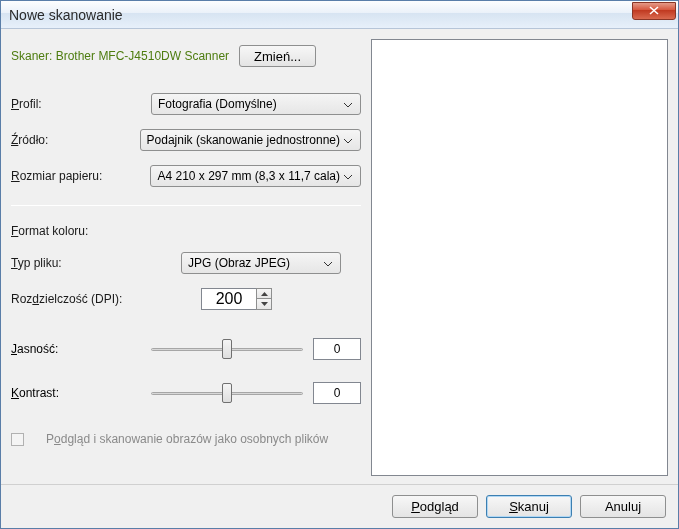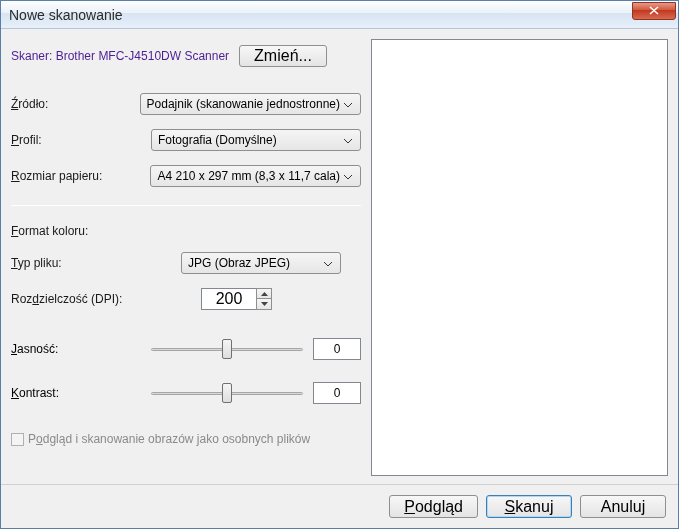--- a/index.html
+++ b/index.html
@@ -75,29 +75,29 @@
     width: 140px;
     color: #1a1a1a;
   }
   .row .label u { text-decoration: underline; }
   .scanner-row {
     display: flex;
     align-items: center;
     margin-bottom: 26px;
     gap: 10px;
   }
-  .scanner-label { color: #4c1d95; }
+  .scanner-label { color: #4d7c0f; }
   .btn {
     height: 22px;
     padding: 0 14px;
     background: linear-gradient(to bottom, #f7f7f7, #e4e4e4);
     border: 1px solid #8e8f8f;
     border-radius: 3px;
     font-family: inherit;
-    font-size: 16px;
+    font-size: 13px;
     display: inline-flex;
     align-items: center;
     justify-content: center;
     cursor: default;
   }
   .btn-default {
     border-color: #3c7fb1;
     box-shadow: 0 0 0 1px #b0d7f4 inset;
   }
   .combo {
@@ -196,21 +196,21 @@
     border: 1px solid #828790;
     background: #fff;
     font-family: inherit;
     font-size: 12px;
     padding: 0 6px;
     text-align: center;
   }
   .checkbox-row {
     display: flex;
     align-items: flex-end;
-    gap: 4px;
+    gap: 22px;
     color: #8a8a8a;
     margin-top: 6px;
   }
   .checkbox {
     width: 13px;
     height: 13px;
     border: 1px solid #b1b1b1;
     background: #f4f4f4;
   }
   .footer {
@@ -242,35 +242,35 @@
 
   <div class="body">
     <div class="left">
 
       <div class="scanner-row">
         <span class="scanner-label">Skaner: Brother MFC-J4510DW Scanner</span>
         <button class="btn">Zmień...</button>
       </div>
 
       <div class="row">
-        <span class="label"><u>Ź</u>ródło:</span>
+        <span class="label"><u>P</u>rofil:</span>
         <div class="combo">
-          <span class="txt">Podajnik (skanowanie jednostronne)</span>
+          <span class="txt">Fotografia (Domyślne)</span>
           <span class="arrow">
             <svg width="8" height="5">
                 <path d="M0 0 L4 4 L8 0" fill="none" stroke="#333" stroke-width="1"></path>
               </svg>
           </span>
         </div>
       </div>
 
       <div class="row">
-        <span class="label"><u>P</u>rofil:</span>
+        <span class="label"><u>Ź</u>ródło:</span>
         <div class="combo">
-          <span class="txt">Fotografia (Domyślne)</span>
+          <span class="txt">Podajnik (skanowanie jednostronne)</span>
           <span class="arrow">
             <svg width="8" height="5">
                 <path d="M0 0 L4 4 L8 0" fill="none" stroke="#333" stroke-width="1"></path>
               </svg>
           </span>
         </div>
       </div>
 
       <div class="row">
         <span class="label"><u>R</u>ozmiar papieru:</span>

